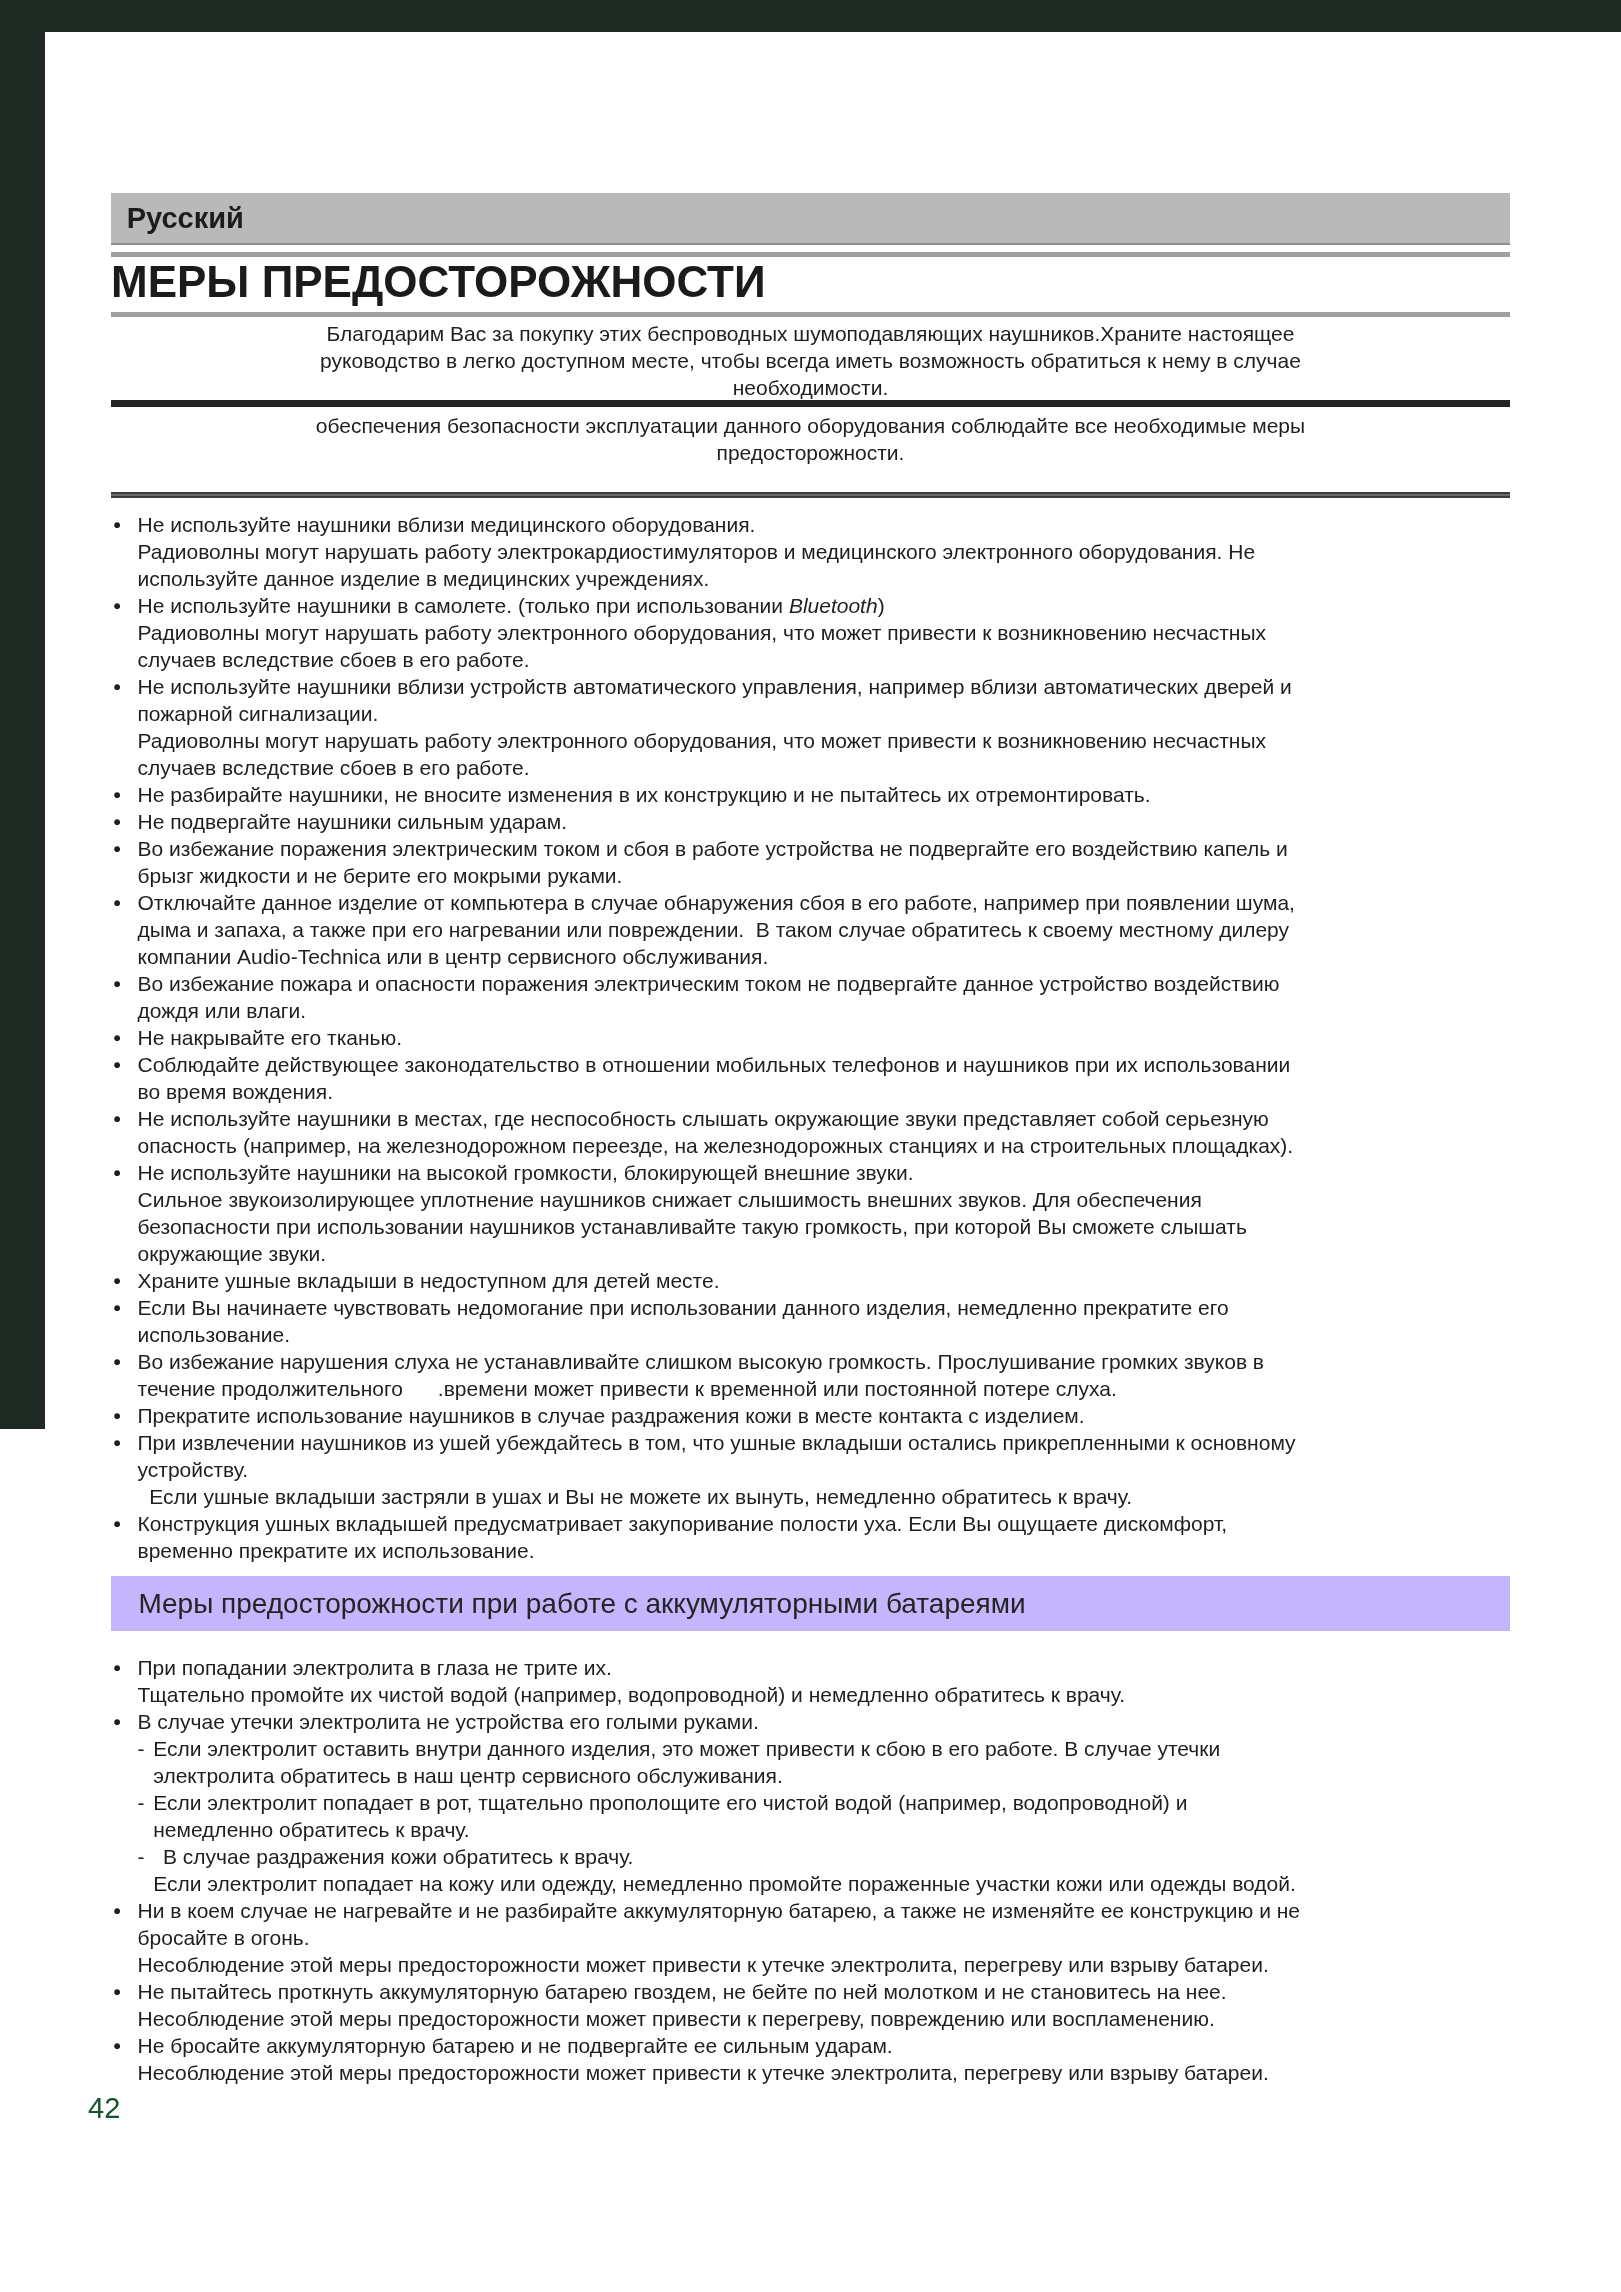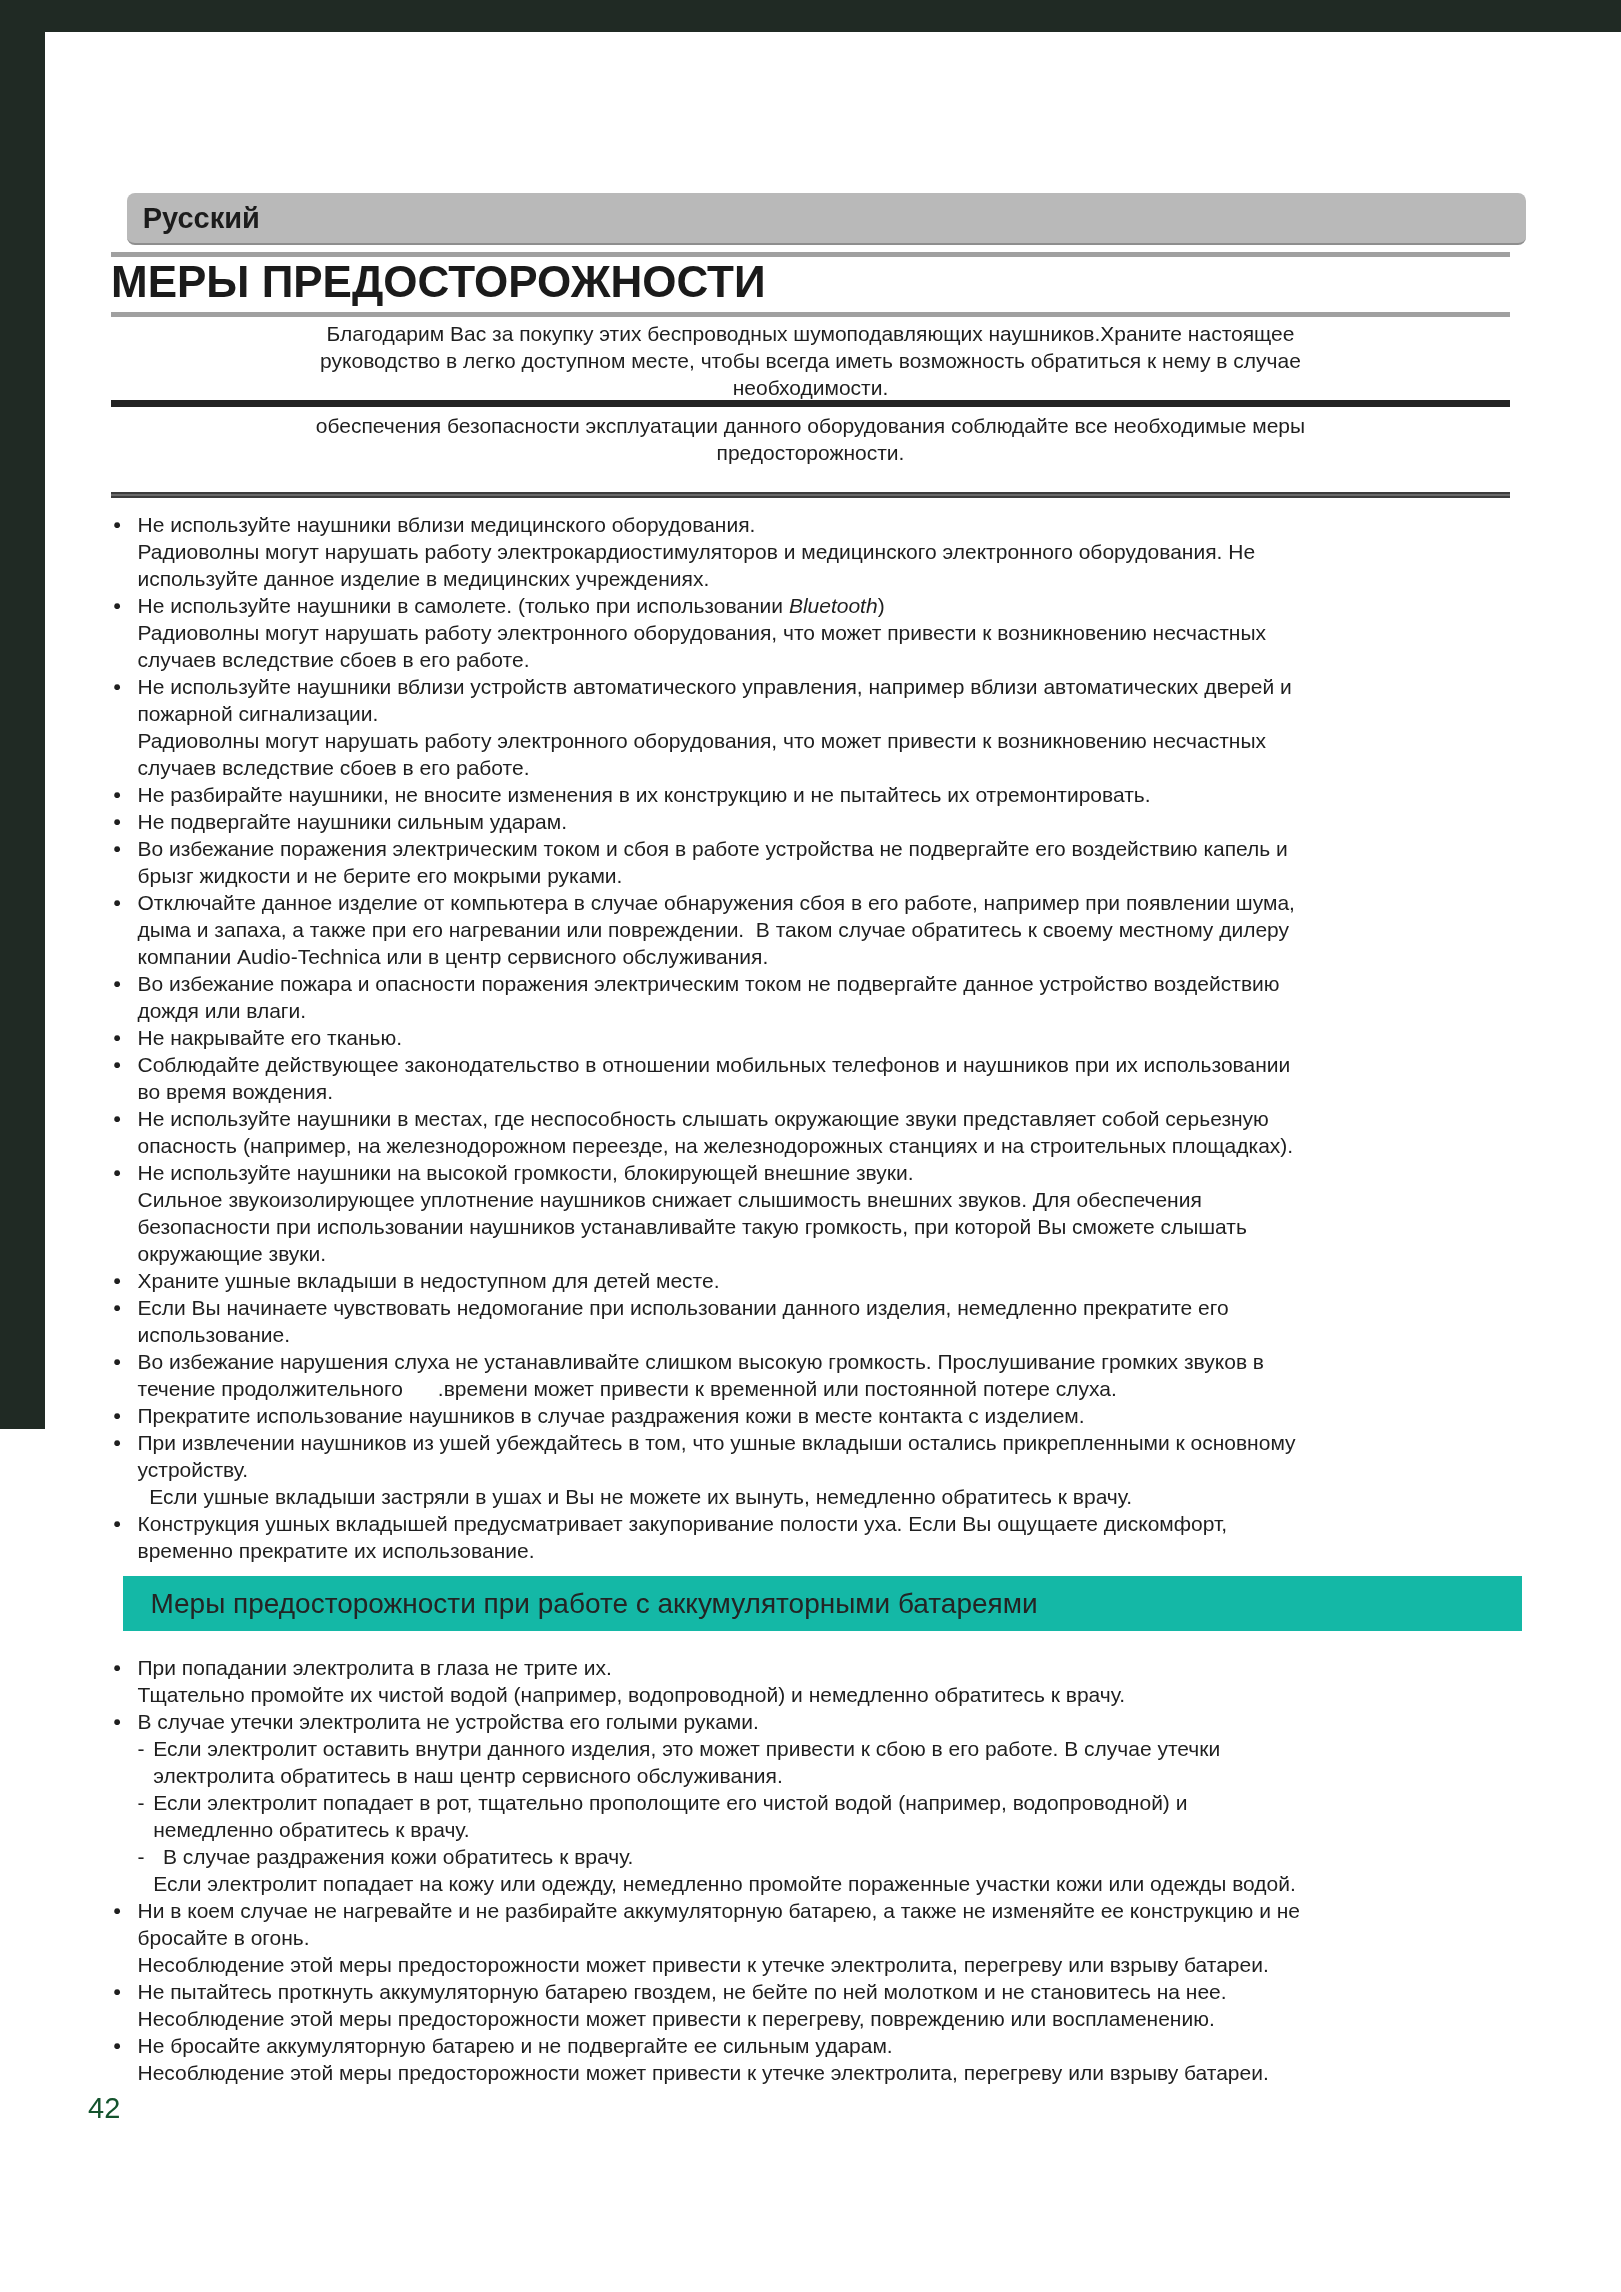--- a/index.html
+++ b/index.html
@@ -5,22 +5,22 @@
   html,body { margin:0; padding:0; }
   body {
     width:1621px; height:2293px; position:relative; background:#ffffff;
     font-family:"Liberation Sans", sans-serif; color:#1f1f1f; overflow:hidden;
   }
   .band-top  { position:absolute; left:0; top:0; width:1621px; height:32px; background:#202a24; }
   .band-left { position:absolute; left:0; top:0; width:45px; height:1429px; background:#202a24; }
 
   .content { position:absolute; left:111px; top:0; width:1399px; }
 
-  .lang-bar { position:absolute; top:193px; left:16px; width:100%; height:50px;
-              background:#b9b9b9; border-bottom:2.9px solid #8e8e8e;border-radius:8px; }
+  .lang-bar { position:absolute; top:193px; left:0; width:100%; height:50px;
+              background:#b9b9b9; border-bottom:2.9px solid #8e8e8e; }
   .lang-bar .lbl { display:block; padding-left:15.7px; font-size:29px; font-weight:bold;
                    line-height:50px; color:#1c1c1c; }
 
   .rule-light { position:absolute; left:0; width:100%; height:4.9px; background:#a0a0a0; }
   #rule-a { top:252px; }
   #rule-b { top:312px; }
   .page-title { position:absolute; top:257px; left:0; font-size:44px; font-weight:bold;
                 color:#1b1b1b; white-space:nowrap; }
 
   .para { position:absolute; left:0; width:100%; font-size:21px; line-height:27px;text-align:center; }
@@ -37,21 +37,21 @@
   .b  { position:relative; padding-left:26.5px; }
   .mk { position:absolute; left:2px; top:0; font-size:13.7px; line-height:27px; }
   .ln { white-space:pre-wrap; }
   .it { font-style:italic; }
   .ind  { padding-left:11.8px; }
   .ind2 { padding-left:9.8px; }
 
   .sub { position:relative; padding-left:15.7px; }
   .dk  { position:absolute; left:0; top:0; line-height:27px; }
 
-  .battery-bar { position:absolute; top:1576px; left:12px; width:100%; height:55px; background:#14b8a6; }
+  .battery-bar { position:absolute; top:1576px; left:0; width:100%; height:55px; background:#c4b5fd; }
   .battery-bar .lbl { display:block; padding-left:27.4px; font-size:28px; font-weight:400;
                       line-height:55px; color:#242424; }
 
   .page-num { position:absolute; left:88px; top:2092px; font-size:29px; color:#14532d; }
 </style>
 </head>
 <body>
 
 <div class="band-top"></div>
 <div class="band-left"></div>

